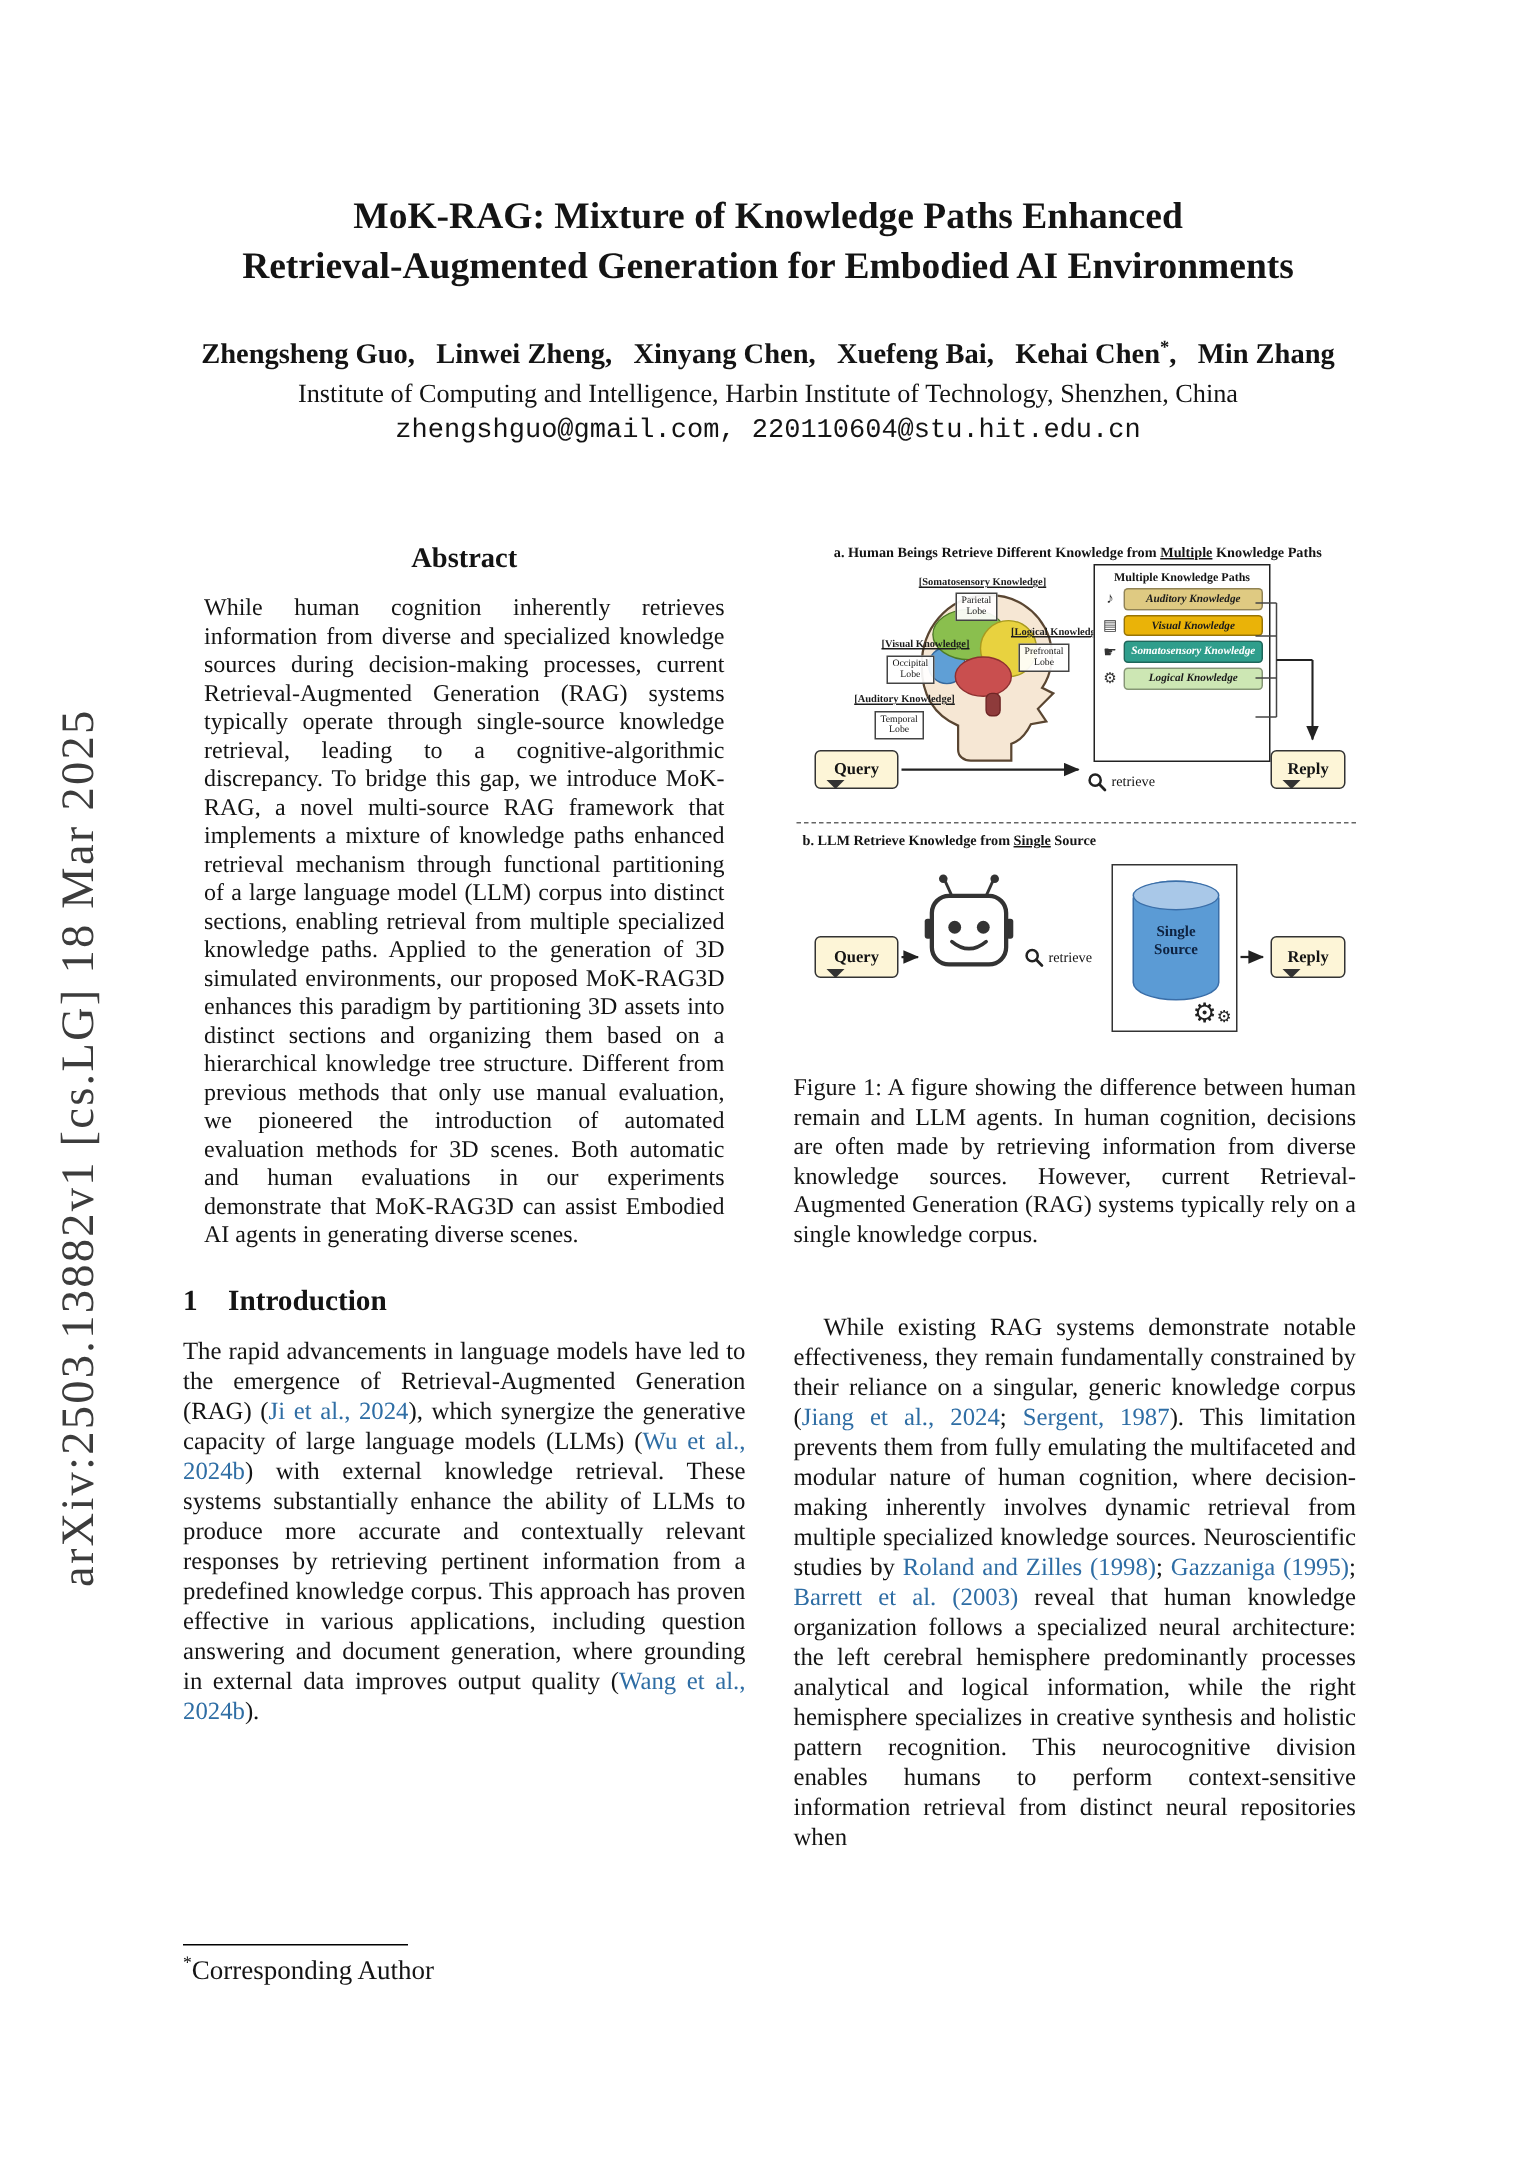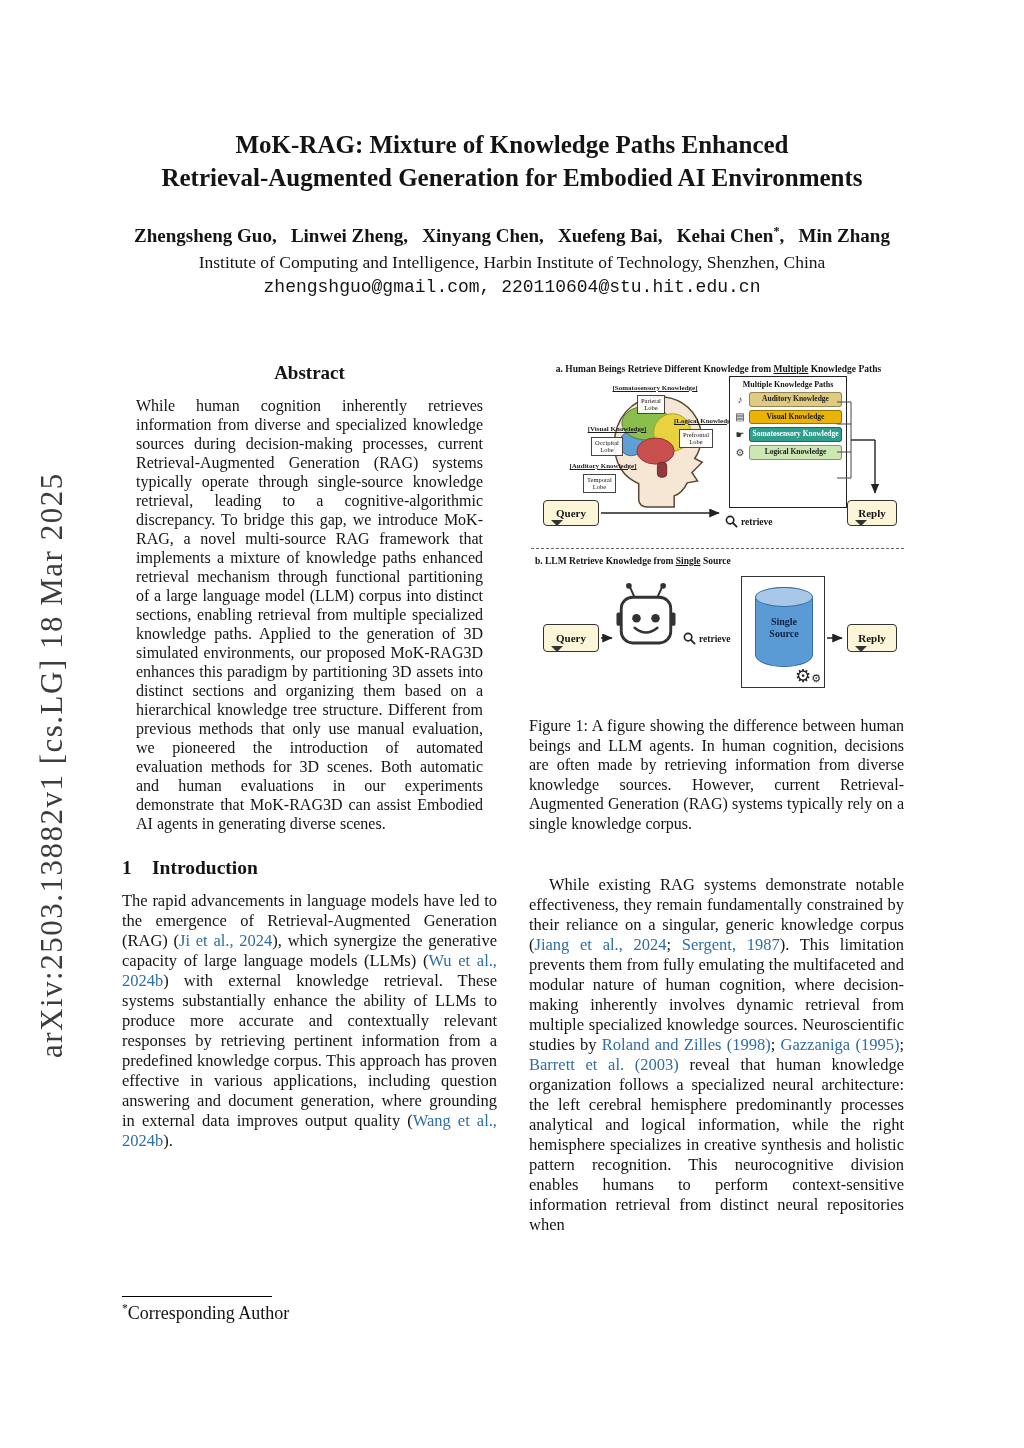--- a/index.html
+++ b/index.html
@@ -56,28 +56,28 @@
   .head-svg { position: absolute; left: 78px; top: 28px; z-index: 1; }
   .klabel { position: absolute; z-index: 2; font-size: 7px; font-weight: 700; text-align: center; color: #1c1c1c; text-decoration: underline; }
   .lobebox { position: absolute; z-index: 2; font-size: 6.5px; line-height: 1.15; text-align: center;
              background: rgba(255,255,255,0.92); border: 0.8px solid #444; padding: 1px 3px; white-space: pre-line; }
   .paths-panel { position: absolute; left: 200px; top: 14px; width: 118px; height: 132px;
                  border: 1.5px solid #222; background: #fff; z-index: 2; }
   .paths-title { font-size: 8px; font-weight: 700; text-align: center; margin: 3px 1px 2px; }
   .chip-row { display: flex; align-items: center; gap: 3px; margin: 3px 4px; }
   .chip-icon { width: 12px; font-size: 10px; text-align: center; color: #333; }
   .chip { flex: 1; border-radius: 3px; border: 0.8px solid rgba(0,0,0,0.35); padding: 2px 1px;
-          font-size: 7.5px; font-weight: 700; text-align: center; line-height: 1.15; }
+          font-size: 7.5px; font-weight: 700; text-align: center; line-height: 1.15; font-style: italic; }
   .bubble { position: absolute; z-index: 2; background: var(--bubble-color, #fdf5d7); border: 1.5px solid #333;
             border-radius: 4px; font-weight: 700; font-size: 11px;
             display: flex; align-items: center; justify-content: center; }
   .bubble::after { content: ""; position: absolute; left: 7px; bottom: -7px; width: 0; height: 0;
                    border: 6px solid transparent; border-top-color: #333; }
   .retrieve { position: absolute; z-index: 2; display: flex; align-items: center; gap: 3px;
-              font-size: 9.5px; font-weight: 700; }
+              font-size: 9.5px; font-weight: 400; }
   .dashed-sep { position: absolute; left: 2px; right: 2px; top: 186px; border-top: 1.5px dashed #666; }
   .robot-svg { position: absolute; left: 86px; top: 220px; z-index: 2; }
   .source-box { position: absolute; left: 212px; top: 214px; width: 84px; height: 112px;
                 border: 1.5px solid #333; background: #fff; z-index: 2; }
   .cyl { position: absolute; left: 13px; top: 10px; width: 58px; height: 80px;
          background: var(--cyl-color, #5b9bd5); border: 1px solid #3a6ea8; border-radius: 29px / 12px; }
   .cyl-top { position: absolute; left: -1px; top: -1px; width: 58px; height: 20px;
              background: #a9c8e8; border: 1px solid #3a6ea8; border-radius: 29px / 10px; }
   .cyl-label { position: absolute; top: 28px; left: 0; width: 100%; text-align: center;
                font-size: 10px; font-weight: 700; color: #0e2240; white-space: pre-line; line-height: 1.2; }
@@ -222,21 +222,21 @@
             <div class="cyl-top"></div>
             <div class="cyl-label">Single
 Source</div>
           </div>
           <div class="gears"><span class="gear-big">⚙</span><span class="gear-small">⚙</span></div>
         </div>
 
         <div class="bubble" style="left:318px; top:262px; width:50px; height:28px;">Reply</div>
       </div>
 
-      <p class="caption">Figure 1: A figure showing the difference between human beings and LLM agents. In human cognition, decisions are often made by retrieving information from diverse knowledge sources. However, current Retrieval-Augmented Generation (RAG) systems typically rely on a single knowledge corpus.</p>
+      <p class="caption">Figure 1: A figure showing the difference between human remain and LLM agents. In human cognition, decisions are often made by retrieving information from diverse knowledge sources. However, current Retrieval-Augmented Generation (RAG) systems typically rely on a single knowledge corpus.</p>
 
       <p class="body-p indent"><span>While existing RAG systems demonstrate notable effectiveness, they remain fundamentally constrained by their reliance on a singular, generic knowledge corpus (</span><span class="seg-link">Jiang et al., 2024</span><span>; </span><span class="seg-link">Sergent, 1987</span><span>). This limitation prevents them from fully emulating the multifaceted and modular nature of human cognition, where decision-making inherently involves dynamic retrieval from multiple specialized knowledge sources. Neuroscientific studies by </span><span class="seg-link">Roland and Zilles (1998)</span><span>; </span><span class="seg-link">Gazzaniga (1995)</span><span>; </span><span class="seg-link">Barrett et al. (2003)</span><span> reveal that human knowledge organization follows a specialized neural architecture: the left cerebral hemisphere predominantly processes analytical and logical information, while the right hemisphere specializes in creative synthesis and holistic pattern recognition. This neurocognitive division enables humans to perform context-sensitive information retrieval from distinct neural repositories when</span></p>
     </div>
   </div>
 
   <div class="footnote">
     <div class="footnote-rule"></div>
     <div class="footnote-text"><sup>*</sup><span>Corresponding Author</span></div>
   </div>
 

